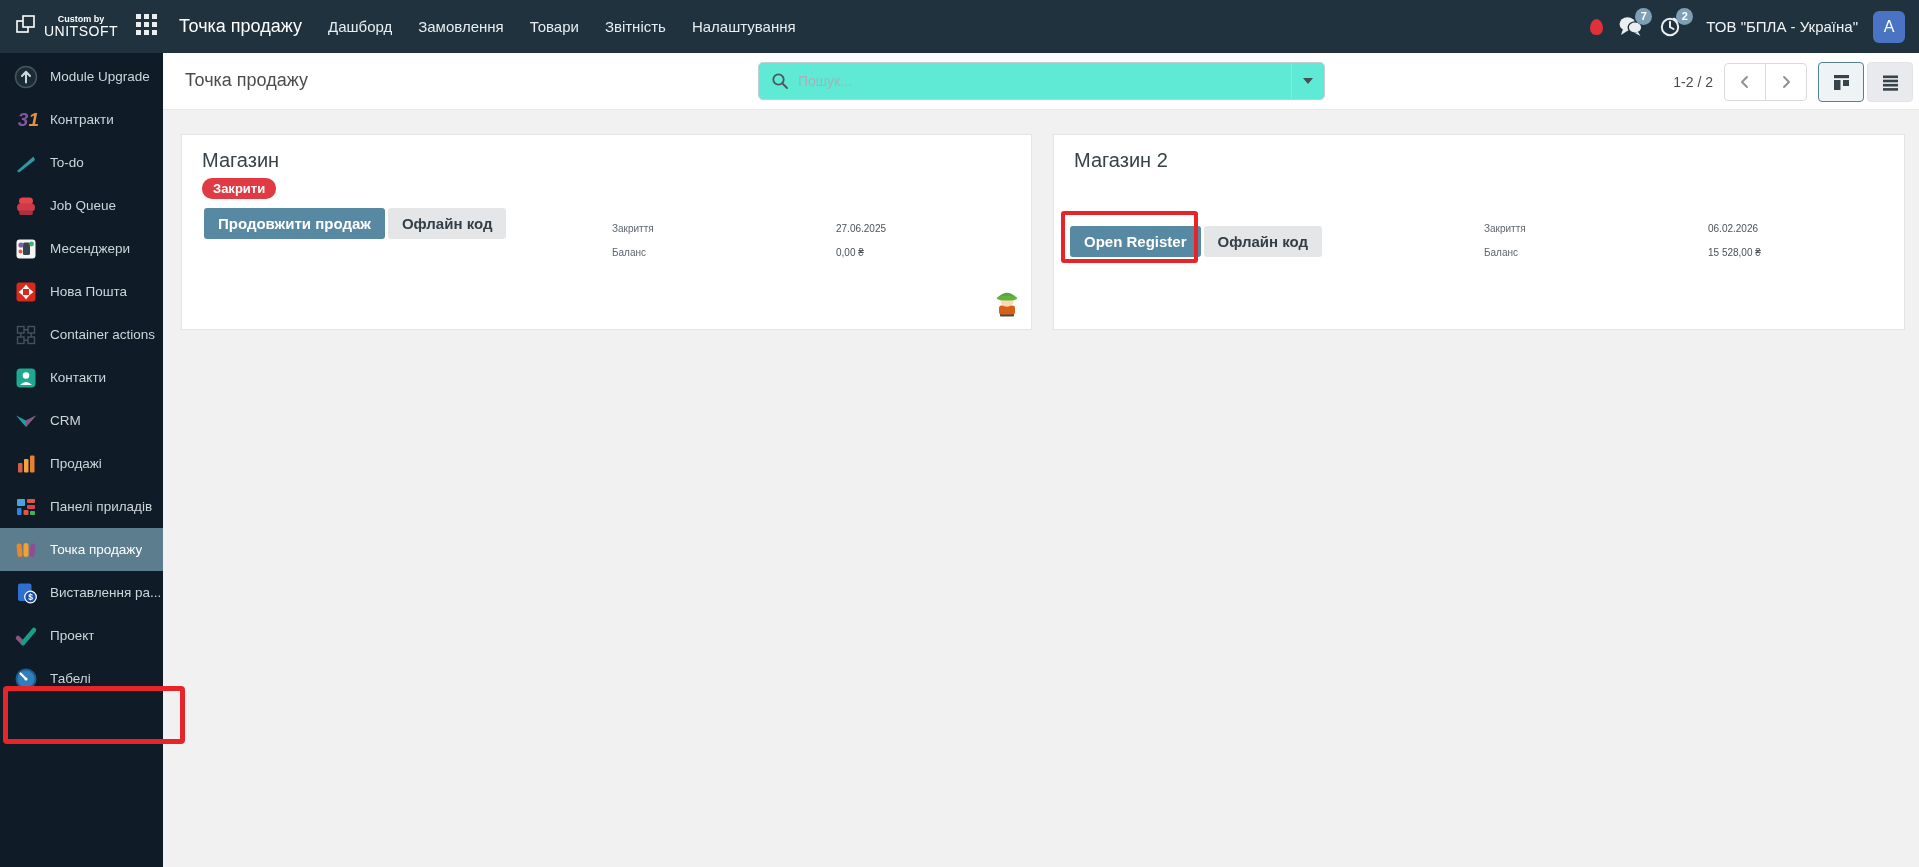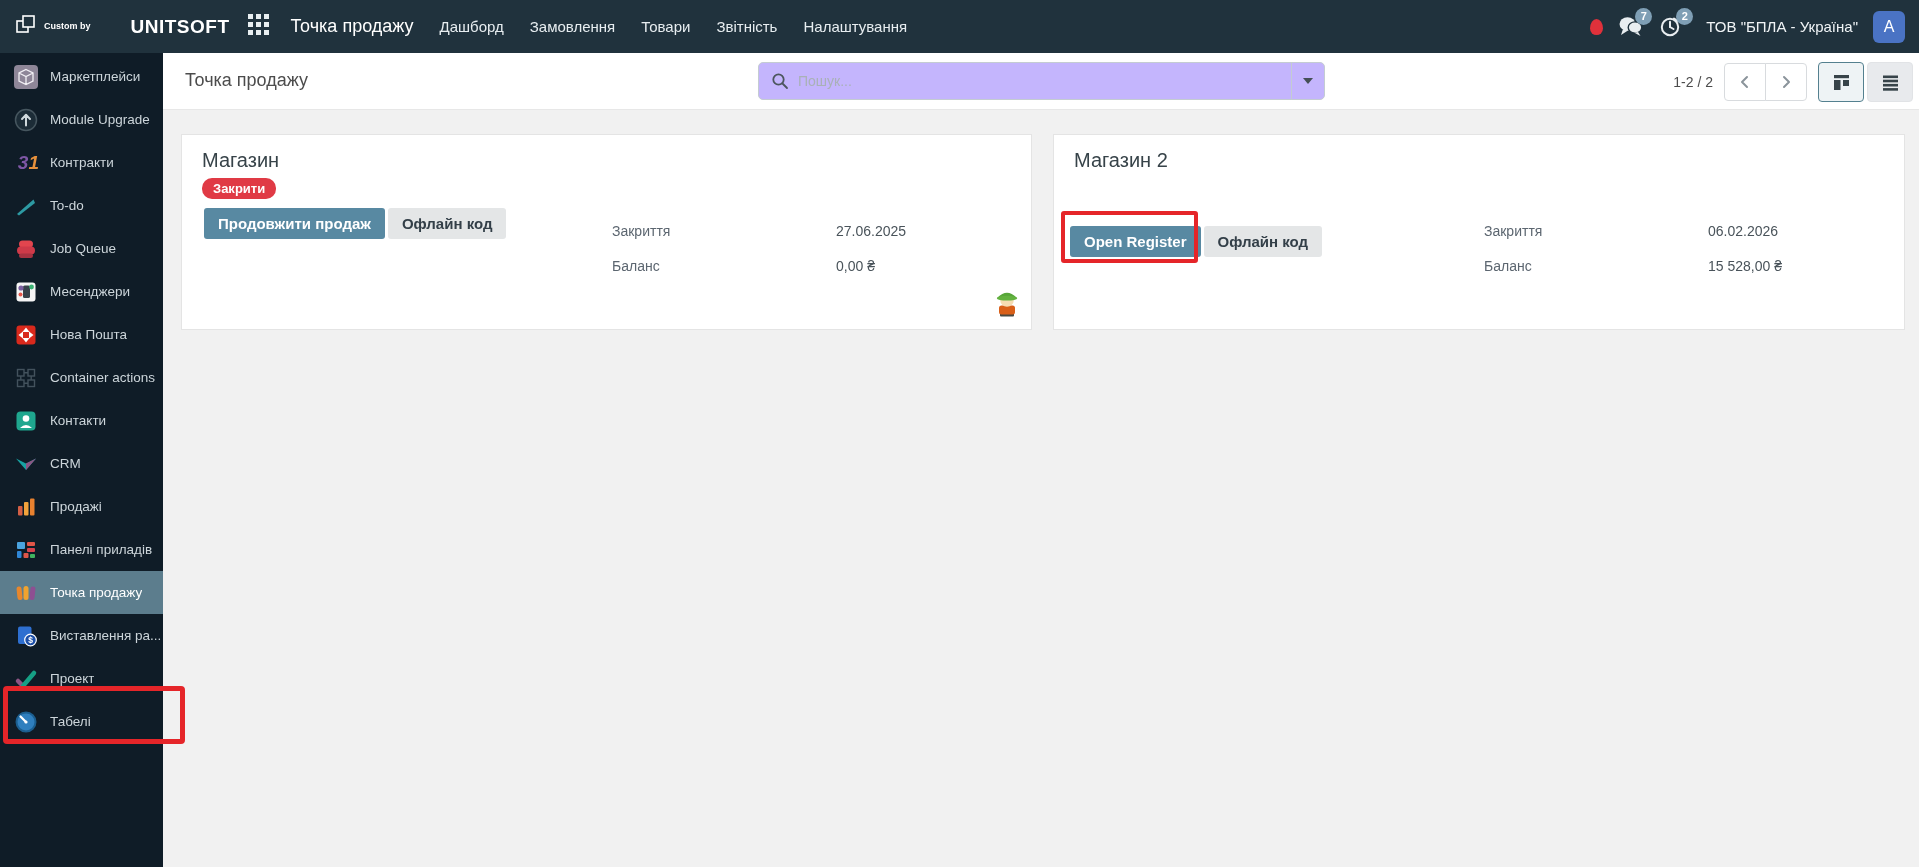--- a/index.html
+++ b/index.html
@@ -4,23 +4,23 @@
 <style>
   * { box-sizing: border-box; margin: 0; padding: 0; }
   html,body { width: 1919px; height: 867px; overflow: hidden;
     font-family: "Liberation Sans", sans-serif; background: #f1f1f1; }
   body { position: relative; }
 
   
   .topbar { position: absolute; top:0; left:0; width:1919px; height:53px;
     background:#20323d; display:flex; align-items:center; padding:0 14px; z-index:5; }
   .logo { display:flex; align-items:center; gap:6px; margin-right:14px; }
-  .logo-text { display:flex; align-items:center; line-height:1; }
+  .logo-text { display:flex; flex-direction:column; align-items:center; line-height:1; }
   .logo-small { font-size:9px; color:#fff; font-weight:700; }
-  .logo-main { font-size:19px; color:#fff; font-weight:700; letter-spacing:.5px;margin-left:40px; }
+  .logo-main { font-size:14px; color:#fff; font-weight:400; letter-spacing:.5px; }
   .apps-grid { margin:0 10px 0 4px; cursor:pointer; }
   .app-title { color:#fff; font-size:18px; font-weight:400; margin:0 26px 0 12px; white-space:nowrap; }
   .top-nav { display:flex; align-items:center; gap:26px; }
   .top-nav .nav-item { color:#e7edf0; font-size:15px; cursor:pointer; white-space:nowrap; }
   .top-right { margin-left:auto; display:flex; align-items:center; gap:15px; }
   .notif-dot { width:13px; height:16px; border-radius:50% 50% 50% 50%/60% 60% 40% 40%; background:#e0313b; }
   .icon-badge-wrap { position:relative; width:26px; height:24px; }
   .count-badge { position:absolute; top:-7px; right:-8px; min-width:17px; height:17px;
     border-radius:50%; background:#7f9fb5; color:#fff; font-size:11px; font-weight:700;
     display:flex; align-items:center; justify-content:center; }
@@ -38,21 +38,21 @@
   .s-icon { width:26px; height:26px; flex:0 0 26px; display:flex; align-items:center; justify-content:flex-end; }
   .cal-text { font-size:19px; font-weight:700; font-style:italic;
     background:linear-gradient(90deg,#7e57a5 52%,#e8913c 52%);
     -webkit-background-clip:text; background-clip:text; color:transparent; }
 
   
   .main { position:absolute; top:53px; left:163px; width:1756px; height:814px; background:#f1f1f1; }
   .control-panel { position:relative; height:57px; background:#fff; border-bottom:1px solid #e7e7e7; }
   .breadcrumb { position:absolute; left:22px; top:17px; font-size:18px; color:#4c4c4c; cursor:pointer; }
   .searchbox { position:absolute; left:595px; top:9px; width:567px; height:38px;
-    border:1px solid #c4ccd2; border-radius:5px; background:#c4b5fd; display:flex; align-items:center; }
+    border:1px solid #c4ccd2; border-radius:5px; background:#5eead4; display:flex; align-items:center; }
   .searchbox input { flex:1; border:none; outline:none; font-size:14px; color:#333;
     font-family:"Liberation Sans",sans-serif; background:transparent; }
   .searchbox input::placeholder { color:#a9b1b7; }
   .search-icon-wrap { padding:0 9px 0 12px; display:flex; }
   .search-caret-btn { width:33px; height:100%; border-left:1px solid #c4ccd2;
     display:flex; align-items:center; justify-content:center; cursor:pointer; }
   .caret-down { width:0; height:0; border-left:5px solid transparent; border-right:5px solid transparent;
     border-top:6px solid #454f56; }
   .pager-area { position:absolute; right:6px; top:9px; height:40px; display:flex; align-items:center; gap:9px; }
   .pager-text { font-size:14px; color:#4c4c4c; margin-right:2px; }
@@ -76,21 +76,21 @@
   .status-badge { position:absolute; left:20px; top:43px; background:#e03a45; color:#fff;
     font-size:13px; font-weight:700; padding:3px 11px; border-radius:10px; }
   .btn-row { position:absolute; left:20px; display:flex; gap:3px; }
   .card-1 .btn-row { top:73px; left:22px;border-radius:11px; }
   .card-2 .btn-row { top:91px; left:16px; }
   .btn { font-size:15px; font-weight:700; padding:7px 14px; border-radius:3px; border:none;
     cursor:pointer; font-family:"Liberation Sans",sans-serif; white-space:nowrap; }
   .btn-primary { background:#5889a2; color:#fff; }
   .btn-secondary { background:#e4e6e7; color:#333f48; }
   .info-grid { position:absolute; left:430px; top:88px; display:grid;
-    grid-template-columns:224px auto; row-gap:19px; font-size:14px; }
+    grid-template-columns:224px auto; row-gap:13px; font-size:10px; }
   .info-label { color:#5c6670; }
   .info-value { color:#49535a; }
   .card-avatar { position:absolute; right:12px; bottom:8px; }
 
   
   .annotation { position:absolute; border:5px solid #e52529; border-radius:4px; z-index:20; pointer-events:none; }
   .ann-sidebar { left:3px; top:686px; width:182px; height:58px; }
   .ann-open-register { left:1061px; top:211px; width:137px; height:52px; border-width:4px; border-radius:3px; }
 </style>
 </head>
@@ -152,29 +152,20 @@
       </svg>
       <span class="count-badge">2</span>
     </span>
     <span class="company-name">ТОВ "БПЛА - Україна"</span>
     <span class="avatar">A</span>
   </div>
 </div>
 
 <div class="sidebar">
 
-  <div class="side-item">
-    <span class="s-icon">
-      <svg width="26" height="26" viewBox="0 0 26 26">
-          <rect x="1" y="1" width="24" height="24" rx="4" fill="#8e8698"></rect>
-      <path d="M13 5.5 L20 9 V17 L13 20.5 L6 17 V9 Z M6 9 L13 12.5 L20 9 M13 12.5 V20.5" stroke="#f2f0f5" stroke-width="1.3" fill="none"></path>
-        </svg>
-    </span>
-    <span class="s-label">Маркетплейси</span>
-  </div>
 
 
   <div class="side-item">
     <span class="s-icon">
       <svg width="26" height="26" viewBox="0 0 26 26">
           <circle cx="13" cy="13" r="10.5" fill="#1c2c37" stroke="#46565f" stroke-width="1.5"></circle>
       <path d="M13 18.5 V8.5 M9 12 L13 7.8 L17 12" stroke="#cfd8dc" stroke-width="2" fill="none" stroke-linecap="round" stroke-linejoin="round"></path>
         </svg>
     </span>
     <span class="s-label">Module Upgrade</span>

